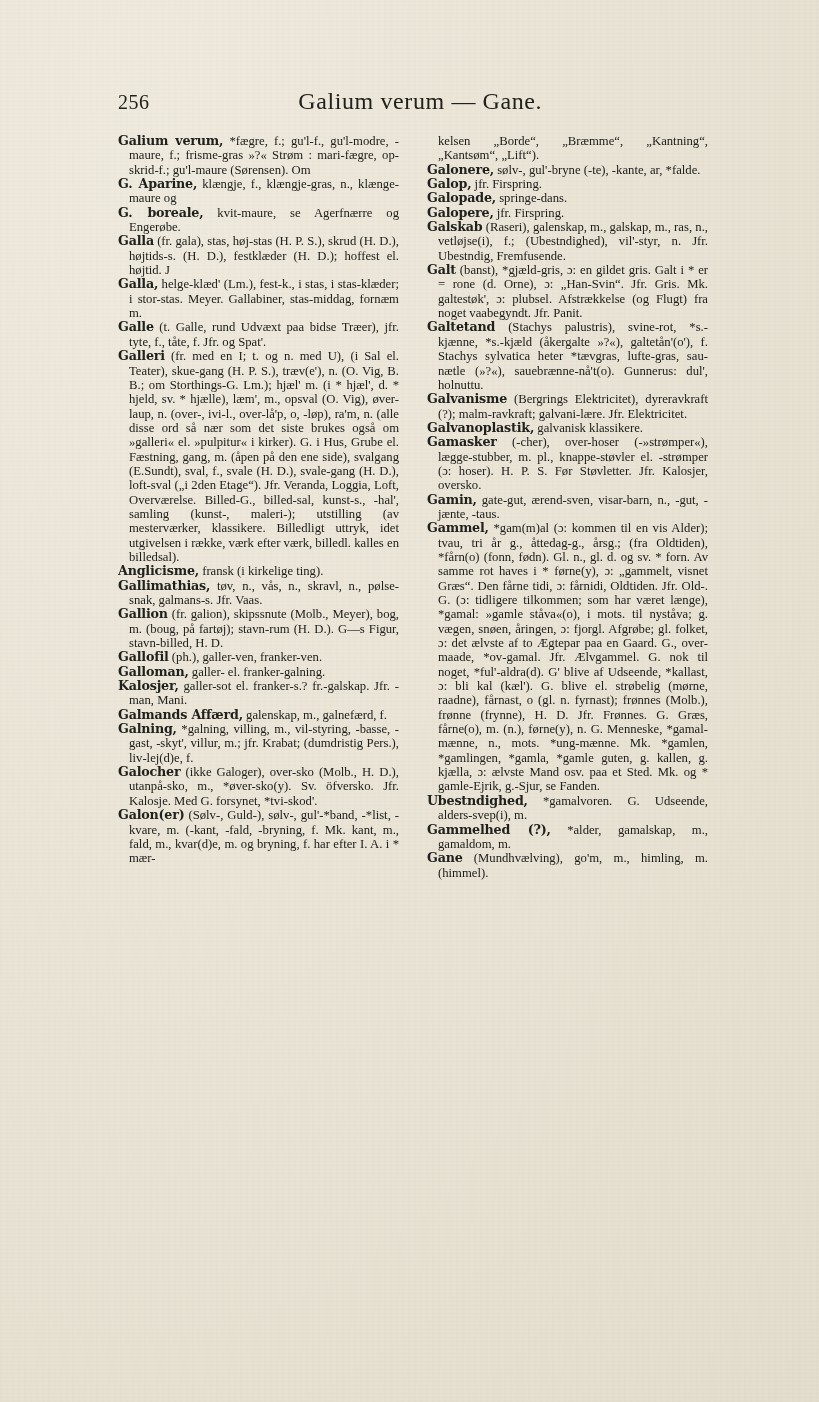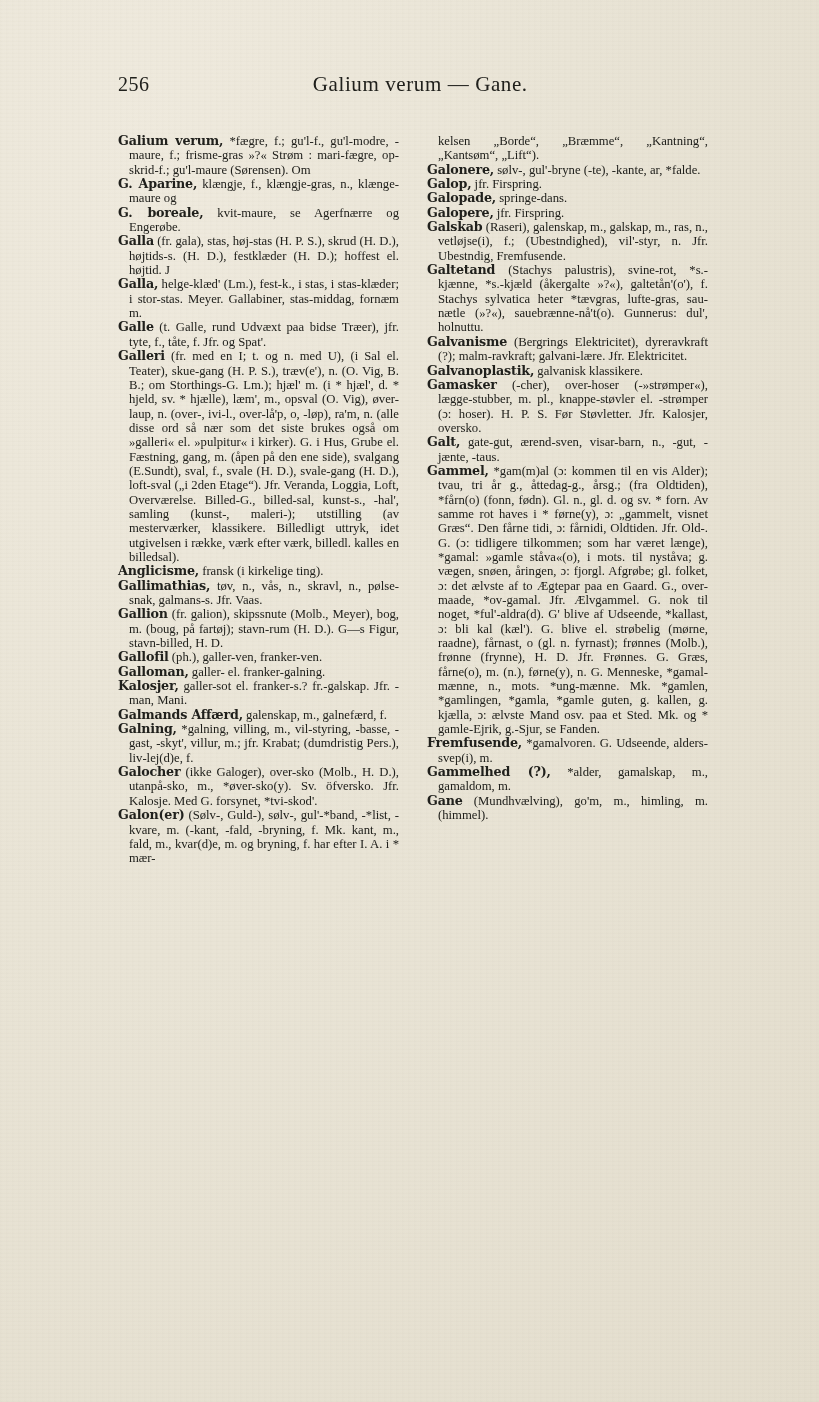--- a/index.html
+++ b/index.html
@@ -29,35 +29,35 @@
     inset: 0;
     pointer-events: none;
     background:
       repeating-linear-gradient(0deg, rgba(150,140,115,0.035) 0px, rgba(150,140,115,0.035) 1px, rgba(0,0,0,0) 2px, rgba(0,0,0,0) 4px),
       repeating-linear-gradient(90deg, rgba(150,140,115,0.03) 0px, rgba(150,140,115,0.03) 1px, rgba(0,0,0,0) 3px, rgba(0,0,0,0) 6px);
     mix-blend-mode: multiply;
     opacity: .5;
   }
   .header {
     position: absolute;
-    top: 72px;
+    top: 88px;
     left: 118px;
     right: 110px;
     height: 26px;
     display: flex;
     align-items: baseline;
   }
   .folio {
     font-size: 20px;
     letter-spacing: .5px;
   }
   .running-title {
     flex: 1;
     text-align: center;
-    font-size: 21px;
+    font-size: 24px;
     letter-spacing: .6px;
     margin-left: -18px;
   }
   .columns {
     position: absolute;
     top: 134px;
     left: 118px;
     width: 590px;
     display: flex;
     gap: 28px;
@@ -114,25 +114,26 @@
         <p class="entry"><span class="hw">Galocher</span><span> (ikke Galoger), over-sko (Molb., H. D.), utanpå-sko, m., *øver-sko(y). Sv. öfversko. Jfr. Kalosje. Med G. forsynet, *tvi-skod'.</span></p>
         <p class="entry"><span class="hw">Galon(er)</span><span> (Sølv-, Guld-), sølv-, gul'-*band, -*list, -kvare, m. (-kant, -fald, -bryning, f. Mk. kant, m., fald, m., kvar(d)e, m. og bryning, f. har efter I. A. i * mær-</span></p>
       </div>
     <div class="col" id="col-right">
         <p class="entry"><span>kelsen „Borde“, „Bræmme“, „Kantning“, „Kantsøm“, „Lift“).</span></p>
         <p class="entry"><span class="hw">Galonere,</span><span> sølv-, gul'-bryne (-te), -kante, ar, *falde.</span></p>
         <p class="entry"><span class="hw">Galop,</span><span> jfr. Firspring.</span></p>
         <p class="entry"><span class="hw">Galopade,</span><span> springe-dans.</span></p>
         <p class="entry"><span class="hw">Galopere,</span><span> jfr. Firspring.</span></p>
         <p class="entry"><span class="hw">Galskab</span><span> (Raseri), galenskap, m., galskap, m., ras, n., vetløjse(i), f.; (Ubestndighed), vil'-styr, n. Jfr. Ubestndig, Fremfusende.</span></p>
+        <p class="entry"><span class="hw">Galt</span><span> (banst), *gjæld-gris, ɔ: en gildet gris. Galt i * er = rone (d. Orne), ɔ: „Han-Svin“. Jfr. Gris. Mk. galtestøk', ɔ: plubsel. Afstrækkelse (og Flugt) fra noget vaabegyndt. Jfr. Panit.</span></p>
         <p class="entry"><span class="hw">Galtetand</span><span> (Stachys palustris), svine-rot, *s.-kjænne, *s.-kjæld (åkergalte »?«), galtetån'(o'), f. Stachys sylvatica heter *tævgras, lufte-gras, sau-nætle (»?«), sauebrænne-nå't(o). Gunnerus: dul', holnuttu.</span></p>
         <p class="entry"><span class="hw">Galvanisme</span><span> (Bergrings Elektricitet), dyreravkraft (?); malm-ravkraft; galvani-lære. Jfr. Elektricitet.</span></p>
         <p class="entry"><span class="hw">Galvanoplastik,</span><span> galvanisk klassikere.</span></p>
         <p class="entry"><span class="hw">Gamasker</span><span> (-cher), over-hoser (-»strømper«), lægge-stubber, m. pl., knappe-støvler el. -strømper (ɔ: hoser). H. P. S. Før Støvletter. Jfr. Kalosjer, oversko.</span></p>
-        <p class="entry"><span class="hw">Galt,</span><span> gate-gut, ærend-sven, visar-barn, n., -gut, -jænte, -taus.</span></p>
+        <p class="entry"><span class="hw">Gamin,</span><span> gate-gut, ærend-sven, visar-barn, n., -gut, -jænte, -taus.</span></p>
         <p class="entry"><span class="hw">Gammel,</span><span> *gam(m)al (ɔ: kommen til en vis Alder); tvau, tri år g., åttedag-g., årsg.; (fra Oldtiden), *fårn(o) (fonn, fødn). Gl. n., gl. d. og sv. * forn. Av samme rot haves i * førne(y), ɔ: „gammelt, visnet Græs“. Den fårne tidi, ɔ: fårnidi, Oldtiden. Jfr. Old-. G. (ɔ: tidligere tilkommen; som har været længe), *gamal: »gamle ståva«(o), i mots. til nyståva; g. vægen, snøen, åringen, ɔ: fjorgl. Afgrøbe; gl. folket, ɔ: det ælvste af to Ægtepar paa en Gaard. G., over-maade, *ov-gamal. Jfr. Ælvgammel. G. nok til noget, *ful'-aldra(d). G' blive af Udseende, *kallast, ɔ: bli kal (kæl'). G. blive el. strøbelig (mørne, raadne), fårnast, o (gl. n. fyrnast); frønnes (Molb.), frønne (frynne), H. D. Jfr. Frønnes. G. Græs, fårne(o), m. (n.), førne(y), n. G. Menneske, *gamal-mænne, n., mots. *ung-mænne. Mk. *gamlen, *gamlingen, *gamla, *gamle guten, g. kallen, g. kjælla, ɔ: ælvste Mand osv. paa et Sted. Mk. og * gamle-Ejrik, g.-Sjur, se Fanden.</span></p>
-        <p class="entry"><span class="hw">Fremfusende,</span><span> *gamalvoren. G. Udseende, alders-svep(i), m.</span></p>
+        <p class="entry"><span class="hw">Ubestndighed,</span><span> *gamalvoren. G. Udseende, alders-svep(i), m.</span></p>
         <p class="entry"><span class="hw">Gammelhed (?),</span><span> *alder, gamalskap, m., gamaldom, m.</span></p>
         <p class="entry"><span class="hw">Gane</span><span> (Mundhvælving), go'm, m., himling, m. (himmel).</span></p>
       </div>
   </div>
 
 </div>
 
 </body></html>

